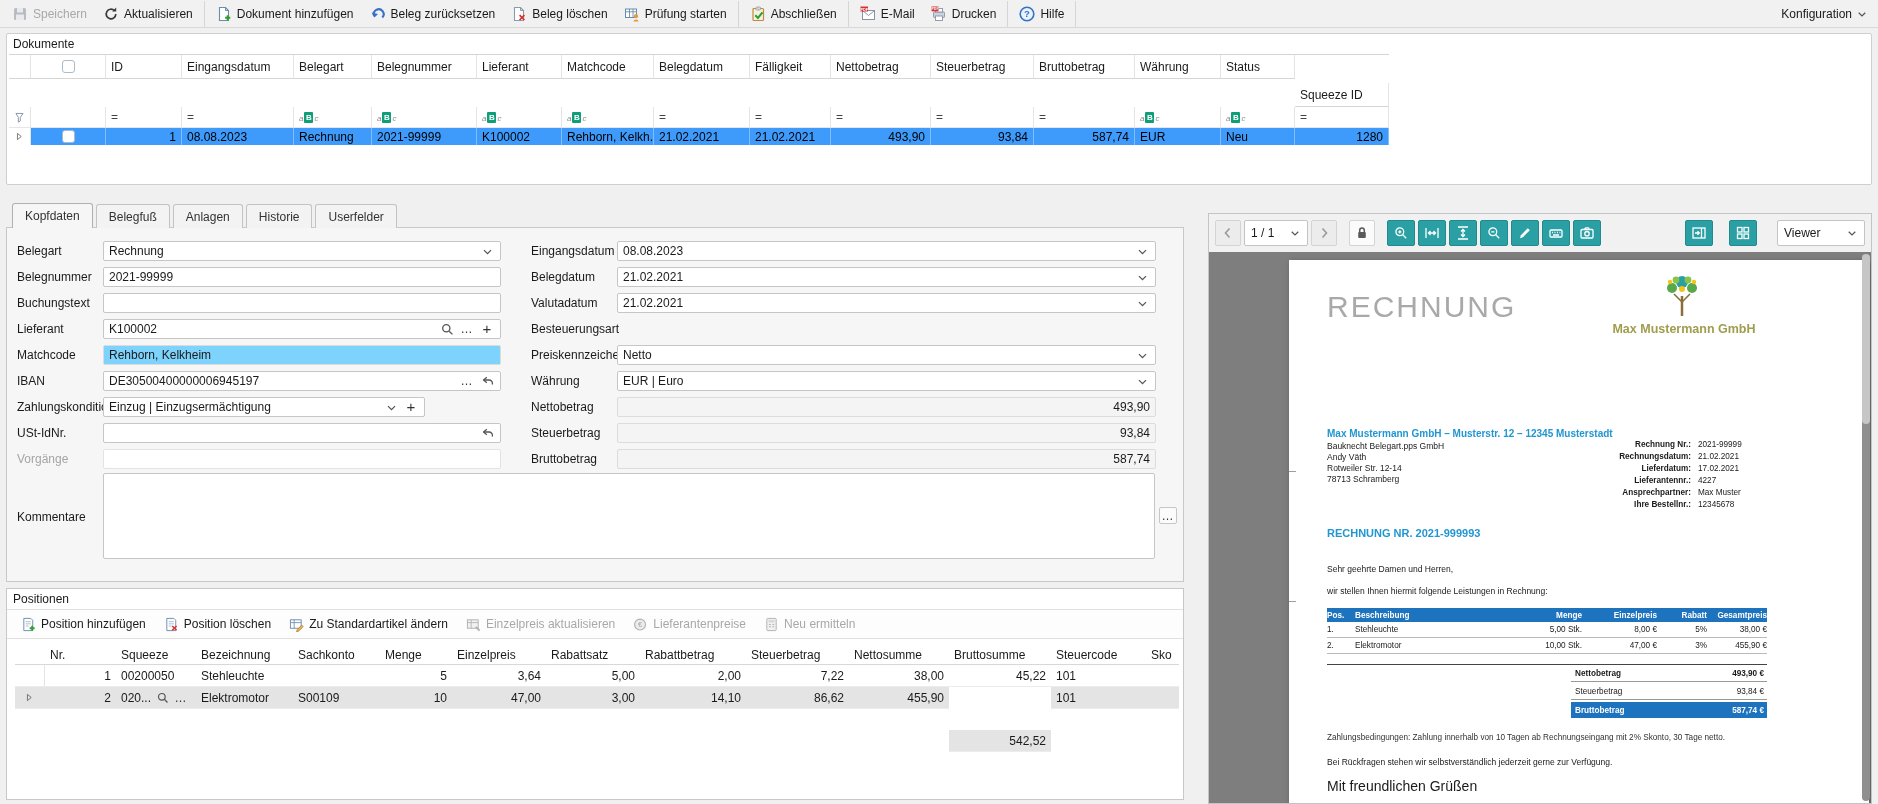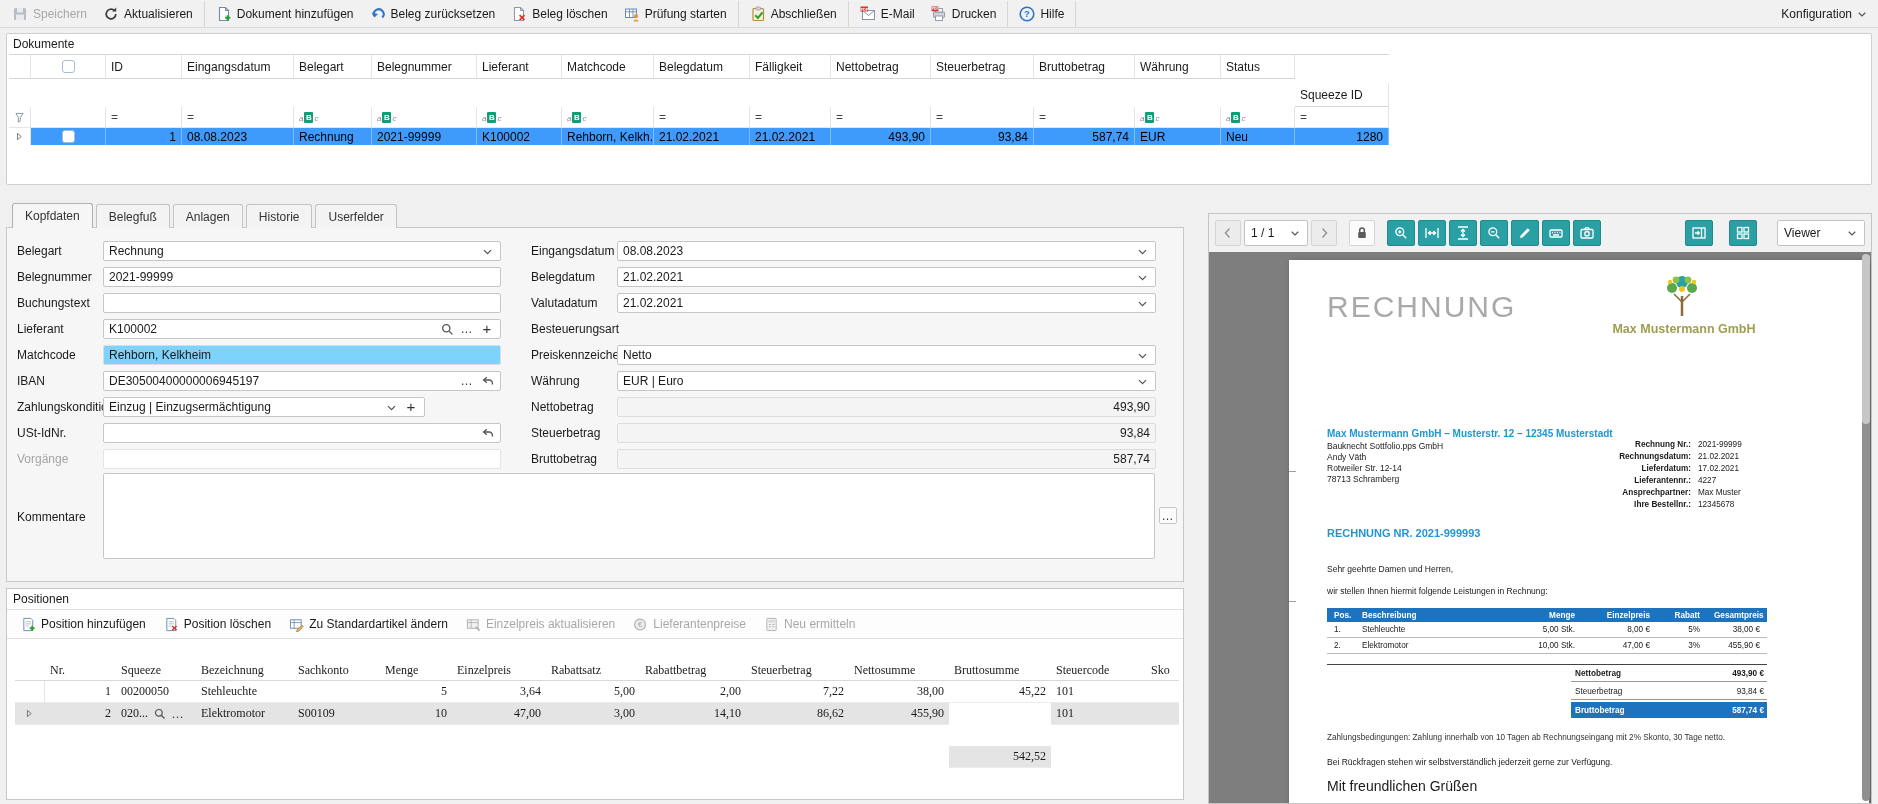--- a/index.html
+++ b/index.html
@@ -56,21 +56,21 @@
   #comments-btn { position:absolute; width:18px; height:17px; background:#fbfbfb; border:1px solid #c6c6c6;
     border-radius:2px; display:flex; align-items:center; justify-content:center; }
   textarea#comments { position:absolute; resize:none; border:1px solid #c6c6c6; border-radius:2px; background:#fff;
     font-family:"Liberation Sans",sans-serif; font-size:12px; padding:3px 5px; outline:none; }
 
   
   #pos-panel { position:absolute; left:6px; top:588px; width:1178px; height:212px; background:#fff;
     border:1px solid #c8c8c8; overflow:hidden; }
   #pos-toolbar { position:absolute; left:0; top:20px; width:100%; height:30px; border-top:1px solid #e0e0e0;
     border-bottom:1px solid #e0e0e0; display:flex; align-items:center; padding-left:6px; gap:2px; background:#fdfdfd; }
-  #pos-grid { position:absolute; left:8px; top:72px;font-family:Liberation Serif, serif; }
+  #pos-grid { position:absolute; left:8px; top:56px; }
   .phdr .gcell { height:20px; border-bottom:1px solid #d8d8d8; border-right:none; background:#fff; }
   .posrow .gcell { height:22px; border-right:none; border-bottom:1px solid #ececec; background:#fff; }
   .posrow.sel .gcell { background:#e4e4e4; }
   .cell-lookup { display:flex; align-items:center; gap:3px; }
 
   
   #viewer { position:absolute; left:1208px; top:213px; width:664px; height:591px; background:#f4f4f4;
     border:1px solid #c4c4c4; }
   #viewer-toolbar { position:absolute; left:0; top:0; width:100%; height:38px; display:flex; align-items:center;
     padding:0 6px; gap:3px; background:#f1f1f1; }
@@ -96,21 +96,21 @@
   #pdf-info { position:absolute; left:250px; top:179px; font-size:8.2px; line-height:12px; }
   .inforow { display:flex; }
   .inforow .k { width:152px; text-align:right; font-weight:bold; }
   .inforow .v { margin-left:7px; }
   #pdf-heading { position:absolute; left:38px; top:267px; font-size:11px; font-weight:bold; color:#2196d3; }
   #pdf-salutation { position:absolute; left:38px; top:304px; font-size:8.5px; }
   #pdf-intro { position:absolute; left:38px; top:326px; font-size:8.5px; }
   #pdf-table { position:absolute; left:38px; top:348px; width:440px; font-size:8.2px; }
   .prow { display:flex; height:16px; align-items:center; border-bottom:1px solid #b9b9b9; }
   .prow.head { background:#1e73be; color:#fff; font-weight:bold; height:14px; border-bottom:none; }
-  .pc { padding:0 7px; overflow:hidden; white-space:nowrap; }
+  .pc { padding:0 0; overflow:hidden; white-space:nowrap; }
   .pc.r { text-align:right; }
   #pdf-totline { position:absolute; left:38px; top:404px; width:440px; border-top:1.5px solid #444; }
   #pdf-totals { position:absolute; left:282px; top:406px; width:196px; font-size:8.2px; }
   .trow { display:flex; height:16px; align-items:center; border-bottom:1px solid #999; margin-bottom:2px; }
   .trow .tl { flex:1; padding-left:4px; }
   .trow .tv { text-align:right; padding-right:3px; }
   .trow.bold { font-weight:bold; }
   .trow.blue { background:#1e73be; color:#fff; font-weight:bold; border-bottom:none; }
   #pdf-terms { position:absolute; left:38px; top:473px; font-size:8.2px; color:#333; }
   #pdf-close1 { position:absolute; left:38px; top:497px; font-size:8.5px; }
@@ -787,21 +787,21 @@
           <circle cx="15" cy="8" r="3.4" fill="#8bc34a"></circle>
           <circle cx="27" cy="8" r="3.4" fill="#8bc34a"></circle>
           <circle cx="21" cy="17" r="3" fill="#f0c419"></circle>
           <circle cx="33" cy="10" r="2.2" fill="#f0c419"></circle>
           <circle cx="9" cy="10" r="2.2" fill="#f0c419"></circle>
         </svg>
       </div>
       <div id="pdf-company">Max Mustermann GmbH</div>
       <div id="pdf-sender">Max Mustermann GmbH – Musterstr. 12 – 12345 Musterstadt</div>
       <div id="pdf-recipient">
-          <div>Bauknecht Sottfolio.pps GmbH</div>
+          <div>Bauknecht Belegart.pps GmbH</div>
           <div>Andy Väth</div>
           <div>Rotweiler Str. 12-14</div>
           <div>78713 Schramberg</div>
         </div>
       <div id="pdf-info">
           <div class="inforow">
             <span class="k">Rechnung Nr.:</span>
             <span class="v">2021-99999</span>
           </div>
           <div class="inforow">

